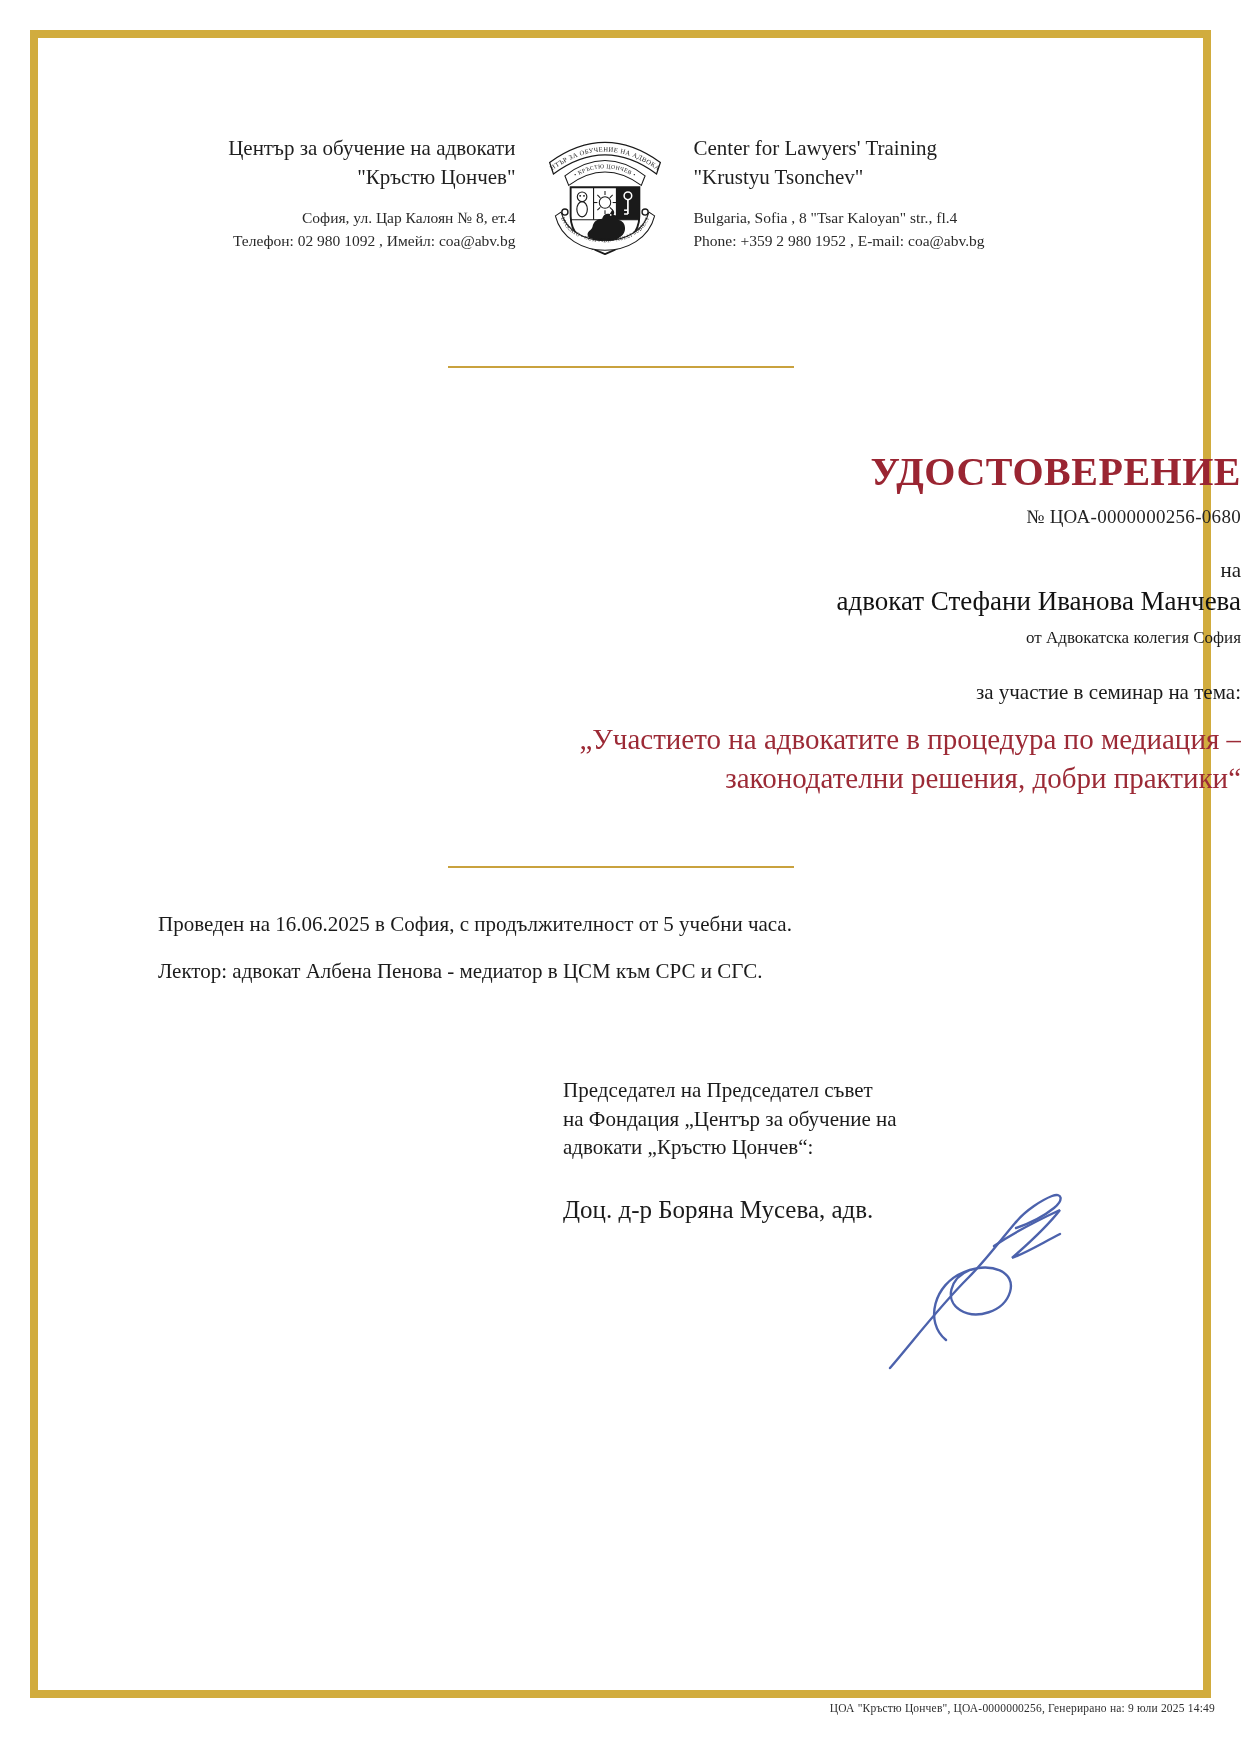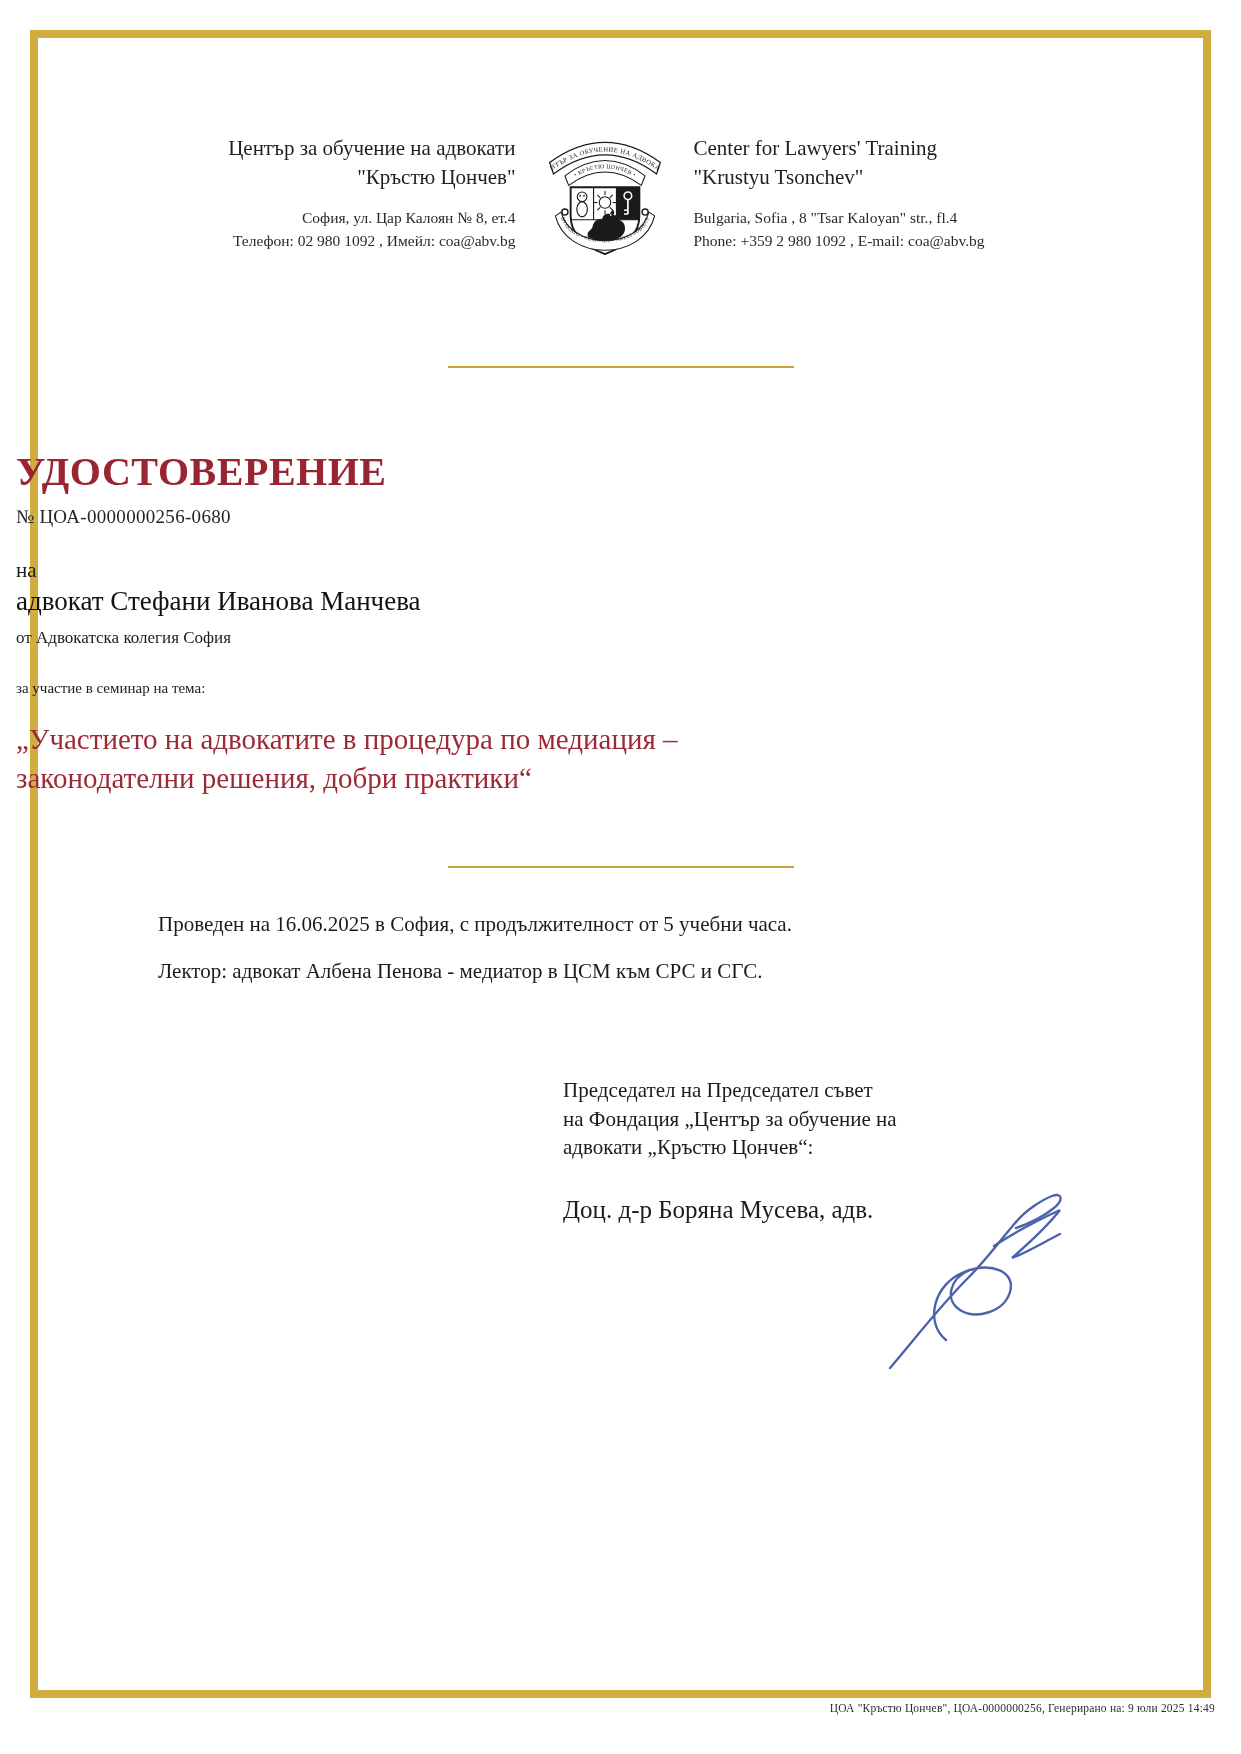--- a/index.html
+++ b/index.html
@@ -9,28 +9,28 @@
     font-family:"Liberation Serif","DejaVu Serif",serif;
   }
   .frame{position:absolute;left:30px;top:30px;right:30px;bottom:56px;border:8px solid #D1AC3E}
   .header{position:absolute;top:134px;left:118px;right:150px;display:flex;align-items:flex-start}
   .h-col{flex:1;min-width:0}
   .h-left{text-align:right}
   .h-right{text-align:left}
   .org-name{font-size:21px;line-height:29px;color:#1f1f1f}
   .h-sub{font-size:15.5px;line-height:23px;margin-top:14px;color:#2a2a2a}
   .logo-wrap{flex:0 0 auto;width:126px;margin:-6px 26px 0 26px}
-  .centered{position:absolute;left:16px;right:0;text-align:left}
+  .centered{position:absolute;left:16px;right:0;text-align:right}
   .divider{position:absolute;left:50%;transform:translateX(-50%);width:346px;height:2px;background:#C9A23E}
   .cert-title{top:448px;font-size:40px;font-weight:700;color:#9A2532;letter-spacing:.5px}
   .cert-number{top:506px;font-size:19px;color:#242424;letter-spacing:.3px}
   .cert-na{top:558px;font-size:21px}
   .cert-name{top:586px;font-size:27px;font-weight:400;color:#121212}
   .cert-affil{top:628px;font-size:17px}
-  .cert-part{top:680px;font-size:15px}
+  .cert-part{top:680px;font-size:21px}
   .cert-topic{top:720px;font-size:29px;line-height:39px;color:#9C2A36}
   .detail{position:absolute;left:158px;font-size:21px;color:#1b1b1b}
   .d1{top:912px}
   .d2{top:959px}
   .sig-block{position:absolute;left:563px;top:1076px;font-size:21px;line-height:28.5px;color:#1b1b1b}
   .sig-name{position:absolute;left:563px;top:1196px;font-size:25px;color:#1b1b1b}
   .sig-svg{position:absolute;left:876px;top:1172px}
   .footer{position:absolute;top:1702px;right:26px;font-size:11.5px;color:#2e2e2e;letter-spacing:.2px}
 </style>
 </head>
@@ -110,21 +110,21 @@
         <textPath href="#lg-arc3" startOffset="50%" text-anchor="middle">ADVOCATO • CUM FIDE • NULLI SUBIECTA</textPath>
       </text>
     </svg>
   </div>
 
   <div class="h-col h-right">
     <div class="org-name">Center for Lawyers' Training</div>
     <div class="org-name">"Krustyu Tsonchev"</div>
     <div class="h-sub">
       <div>Bulgaria, Sofia , 8 "Tsar Kaloyan" str., fl.4</div>
-      <div>Phone: +359 2 980 1092 , E-mail: coa@abv.bg</div>
+      <div>Phone: +359 2 980 1952 , E-mail: coa@abv.bg</div>
     </div>
   </div>
 </div>
 
 <div class="divider" style="top:366px"></div>
 
 <div class="centered cert-title">УДОСТОВЕРЕНИЕ</div>
 <div class="centered cert-number">№ ЦОА-0000000256-0680</div>
 <div class="centered cert-na">на</div>
 <div class="centered cert-name">адвокат Стефани Иванова Манчева</div>

